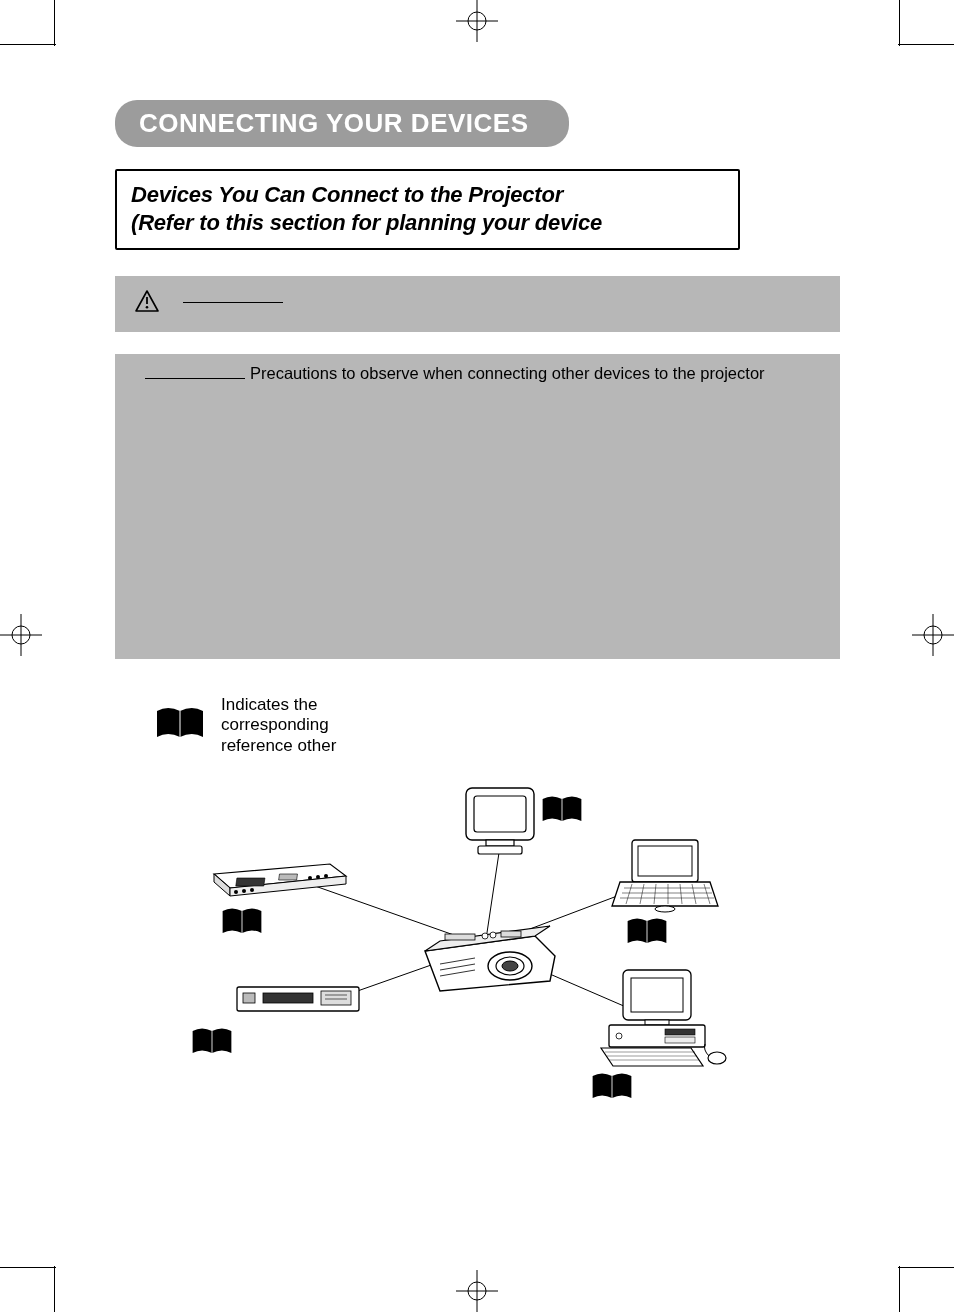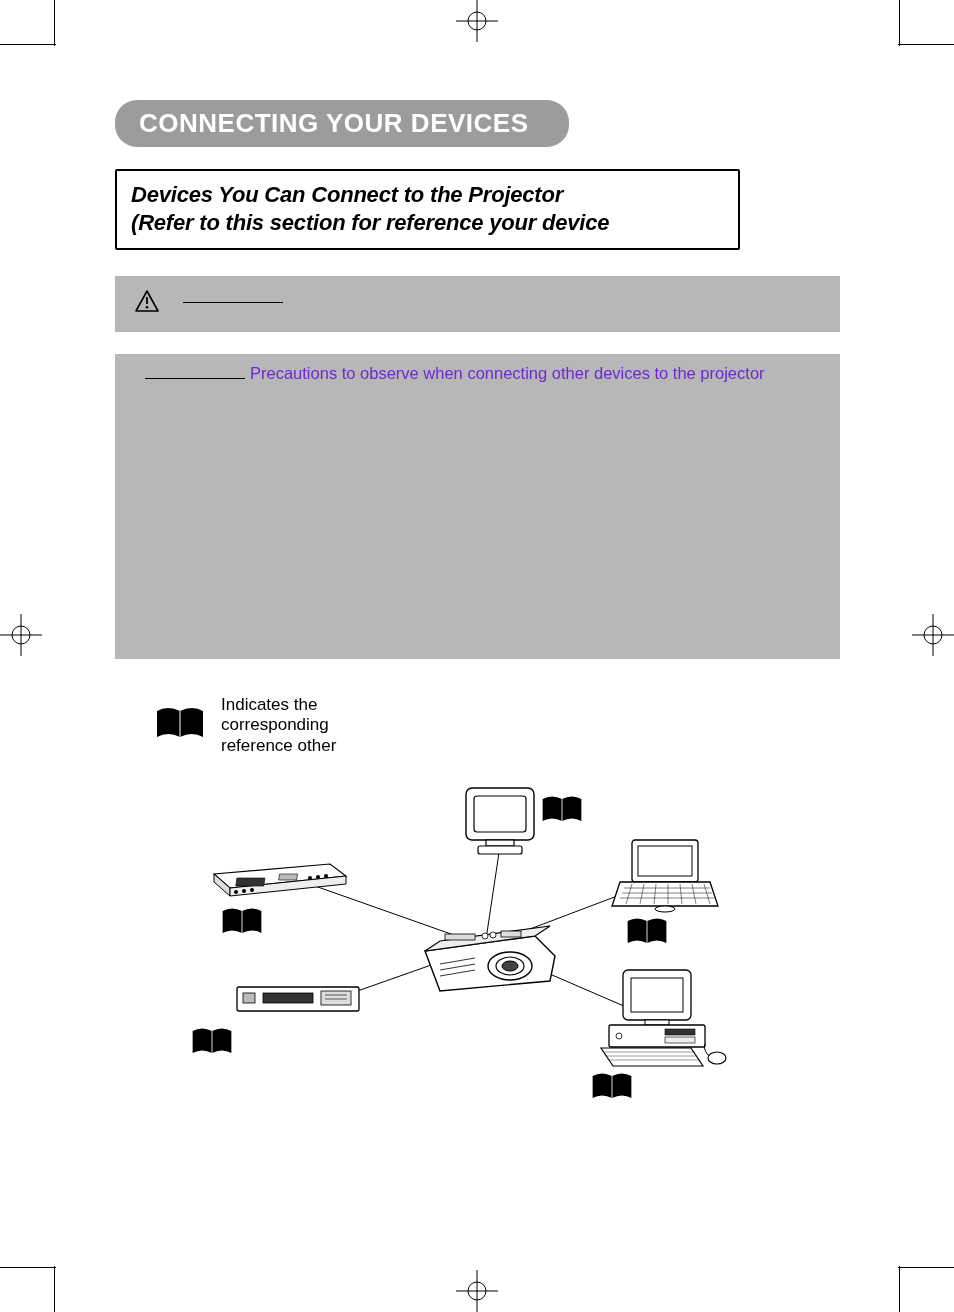--- a/index.html
+++ b/index.html
@@ -94,21 +94,21 @@
     top: 24px;
     width: 100px;
     height: 1px;
     background: #000;
   }
   .attention-text {
     position: absolute;
     left: 135px;
     top: 10px;
     font-size: 16.5px;
-    color: #6d28d9;
+    color: #000000;
   }
 
   
   .legend {
     margin-top: 36px;
     display: flex;
     align-items: center;
     gap: 16px;
     margin-left: 40px;
   }
@@ -186,21 +186,21 @@
 <div class="page">
   <div class="content">
 
     <div class="header-pill">
       <span>CONNECTING YOUR DEVICES</span>
     </div>
 
     <div class="subhead-box">
       <p>
         <span>Devices You Can Connect to the Projector</span><br>
-        <span>(Refer to this section for reference your device</span><br>
+        <span>(Refer to this section for planning your device</span><br>
       </p>
     </div>
 
     <div class="caution-bar">
       <span class="caution-icon">
         <svg width="24" height="22" viewBox="0 0 24 22">
           <path d="M12 1 L23 21 L1 21 Z" fill="none" stroke="#000" stroke-width="1.6" stroke-linejoin="round"></path>
           <line x1="12" y1="7" x2="12" y2="14" stroke="#000" stroke-width="1.8"></line>
           <circle cx="12" cy="17.2" r="1.3" fill="#000"></circle>
         </svg>

